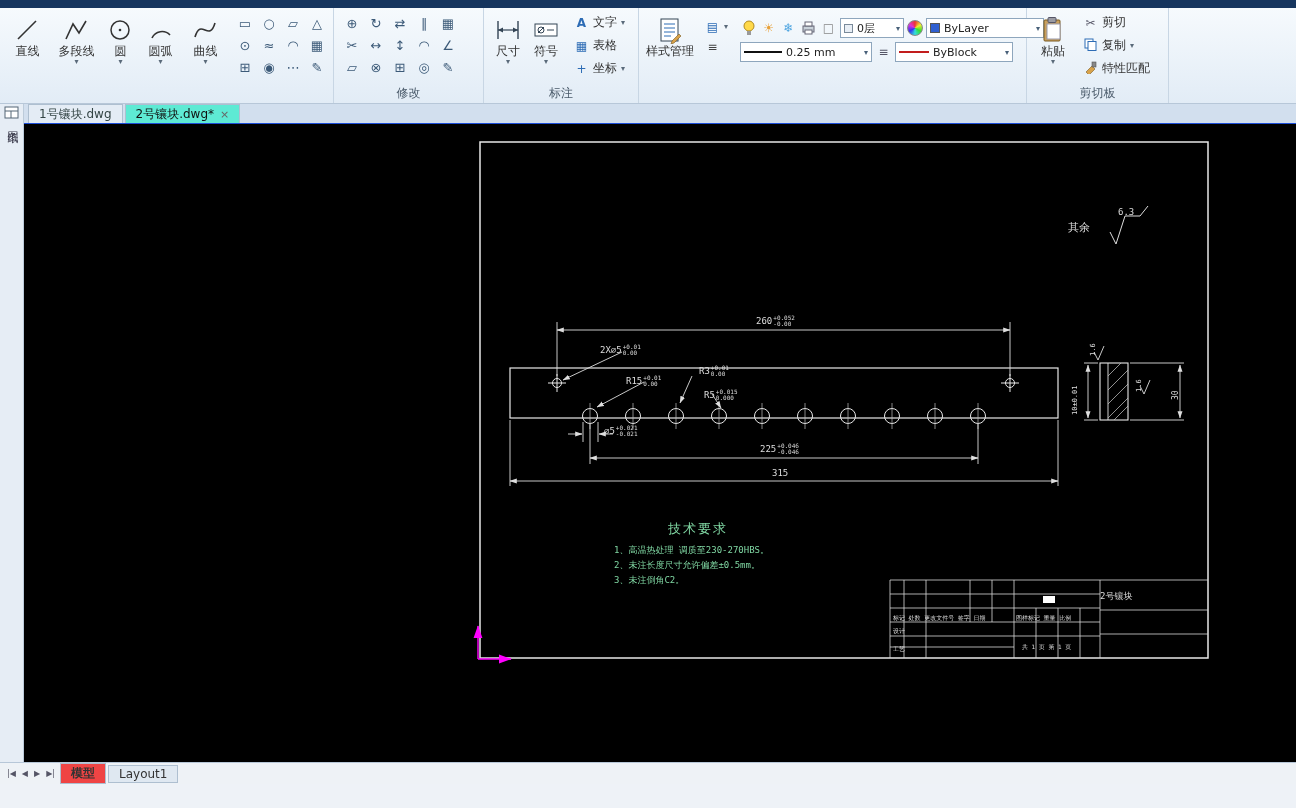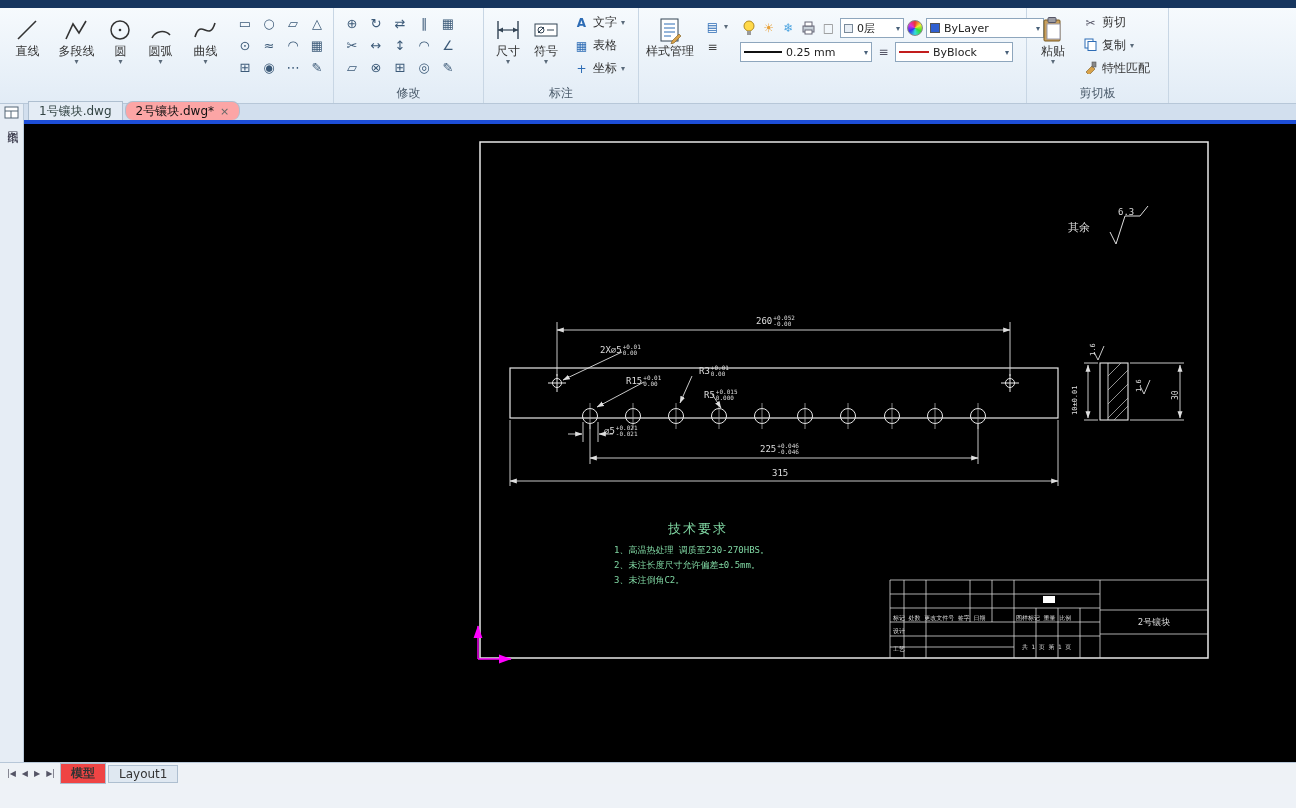--- a/index.html
+++ b/index.html
@@ -40,24 +40,24 @@
   .lineblk { width:38px; height:2px; background:#111; flex:0 0 auto; }
   .linered { width:30px; height:2px; background:#c21d1d; flex:0 0 auto; }
   .wheel { width:16px; height:16px; border-radius:50%; border:1px solid #888;
            background:conic-gradient(#e33,#ee3,#3d3,#3dd,#33e,#d3d,#e33); }
   .pimg { display:flex; align-items:center; justify-content:center; width:17px; height:18px; font-size:12px; }
   .ctrls { display:flex; flex-direction:column; gap:4px; margin-left:6px; padding-top:6px; }
   .ctrlrow { display:flex; align-items:center; gap:3px; }
 
   
   .doctabs { position:absolute; top:104px; left:24px; right:0; height:20px; background:#d2dfee;
-             display:flex; align-items:flex-end; padding-left:4px; border-bottom:4px solid #1d4ed8; }
+             display:flex; align-items:flex-end; padding-left:4px; border-bottom:1px solid #1d4ed8; }
   .dtab { display:flex; align-items:center; gap:6px; height:19px; padding:0 10px; font-size:12px;
           color:#344; background:#e4ecf5; border:1px solid #aebfd0; border-bottom:none; margin-right:2px; }
-  .dtab.active { background:#fca5a5; color:#111;border-radius:8px; }
+  .dtab.active { background:#5eead4; color:#111; }
   .dtab .x { font-size:11px; color:#666; cursor:default; }
 
   
   .sidestrip { position:absolute; left:0; top:104px; width:24px; height:658px; background:#e6edf5;
                border-right:1px solid #bccbda; display:flex; flex-direction:column; align-items:center; padding-top:2px; }
   .sidestrip .vlabel { writing-mode:vertical-rl; text-orientation:upright; font-size:11px; color:#334; margin-top:2px; letter-spacing:2px; }
 
   
   .canvas { position:absolute; left:24px; top:124px; width:1272px; height:638px; background:#000; }
   .canvas svg { position:absolute; left:0; top:0; }
@@ -540,21 +540,21 @@
     <div class="dt rot" style="left:1048px;top:291px;font-size:7px">10±0.01</div>
     <div class="dt rot" style="left:1148px;top:276px;font-size:8px">30</div>
     <div class="dt rot" style="left:1066px;top:232px;font-size:7px">1.6</div>
     <div class="dt rot" style="left:1112px;top:268px;font-size:7px">1.6</div>
 
     <div class="dt green" style="left:644px;top:398px;font-size:13px;letter-spacing:2px">技术要求</div>
     <div class="dt green" style="left:590px;top:422px">1、高温热处理 调质至230-270HBS。</div>
     <div class="dt green" style="left:590px;top:437px">2、未注长度尺寸允许偏差±0.5mm。</div>
     <div class="dt green" style="left:590px;top:452px">3、未注倒角C2。</div>
 
-    <div class="dt" style="left:1076px;top:494px;width:108px;text-align:center">2号镶块</div>
+    <div class="dt" style="left:1076px;top:468px;width:108px;">2号镶块</div>
     <div class="dt tiny" style="left:869px;top:491px">标记 处数 更改文件号 签字 日期</div>
     <div class="dt tiny" style="left:869px;top:504px">设计</div>
     <div class="dt tiny" style="left:869px;top:522px">工艺</div>
     <div class="dt tiny" style="left:992px;top:491px">图样标记  重量  比例</div>
     <div class="dt tiny" style="left:998px;top:520px">共 1 页  第 1 页</div>
   </div>
 
   <div class="statustabs">
     <span class="nav">|◀</span>
     <span class="nav">◀</span>

